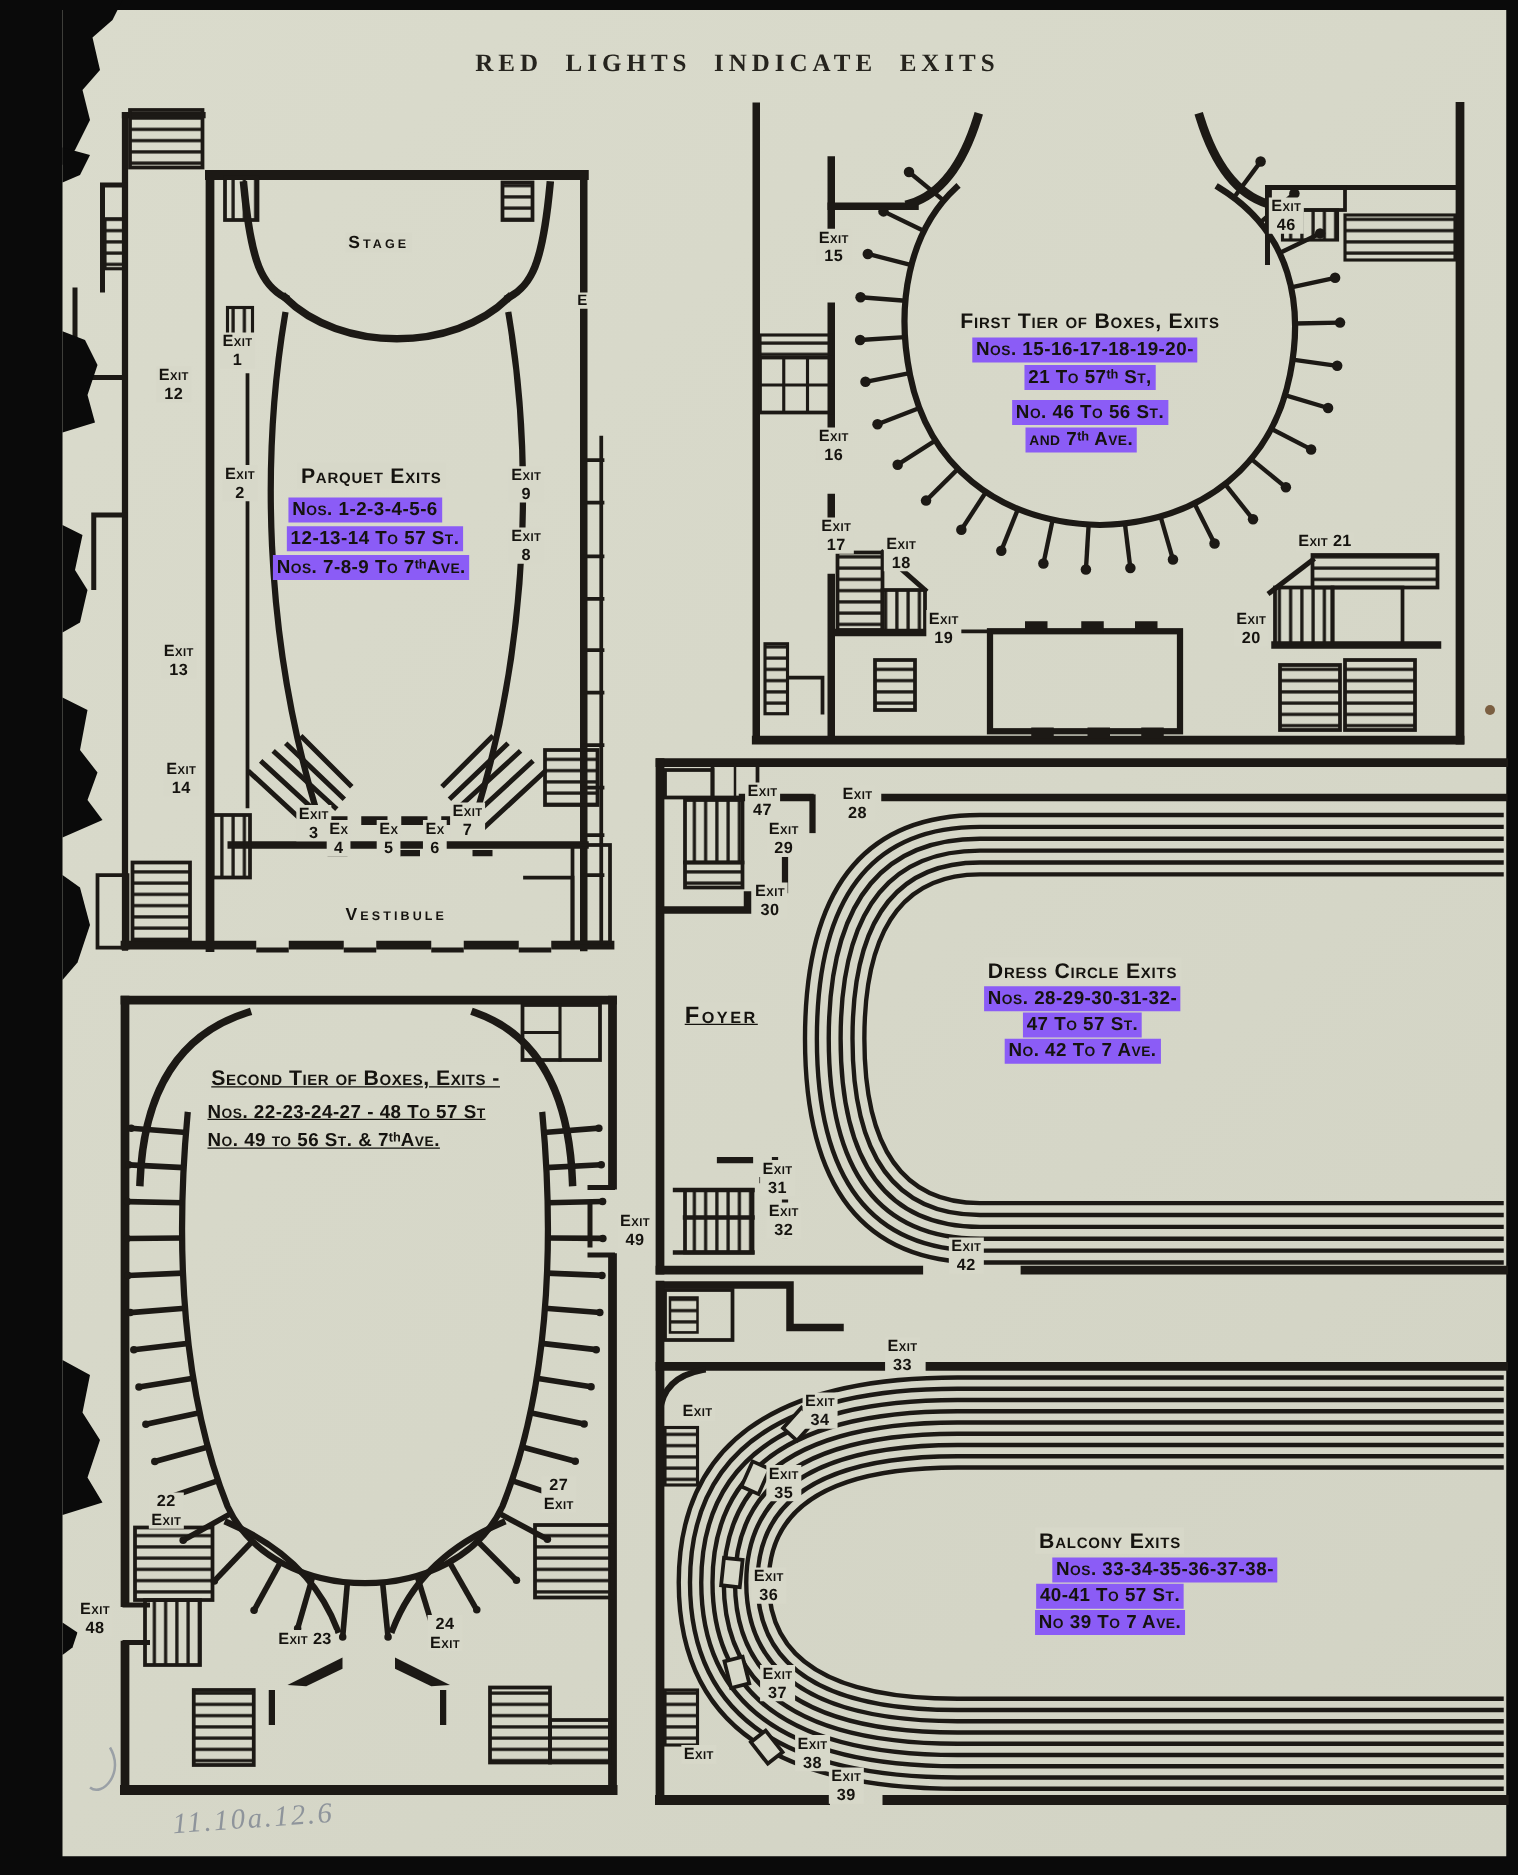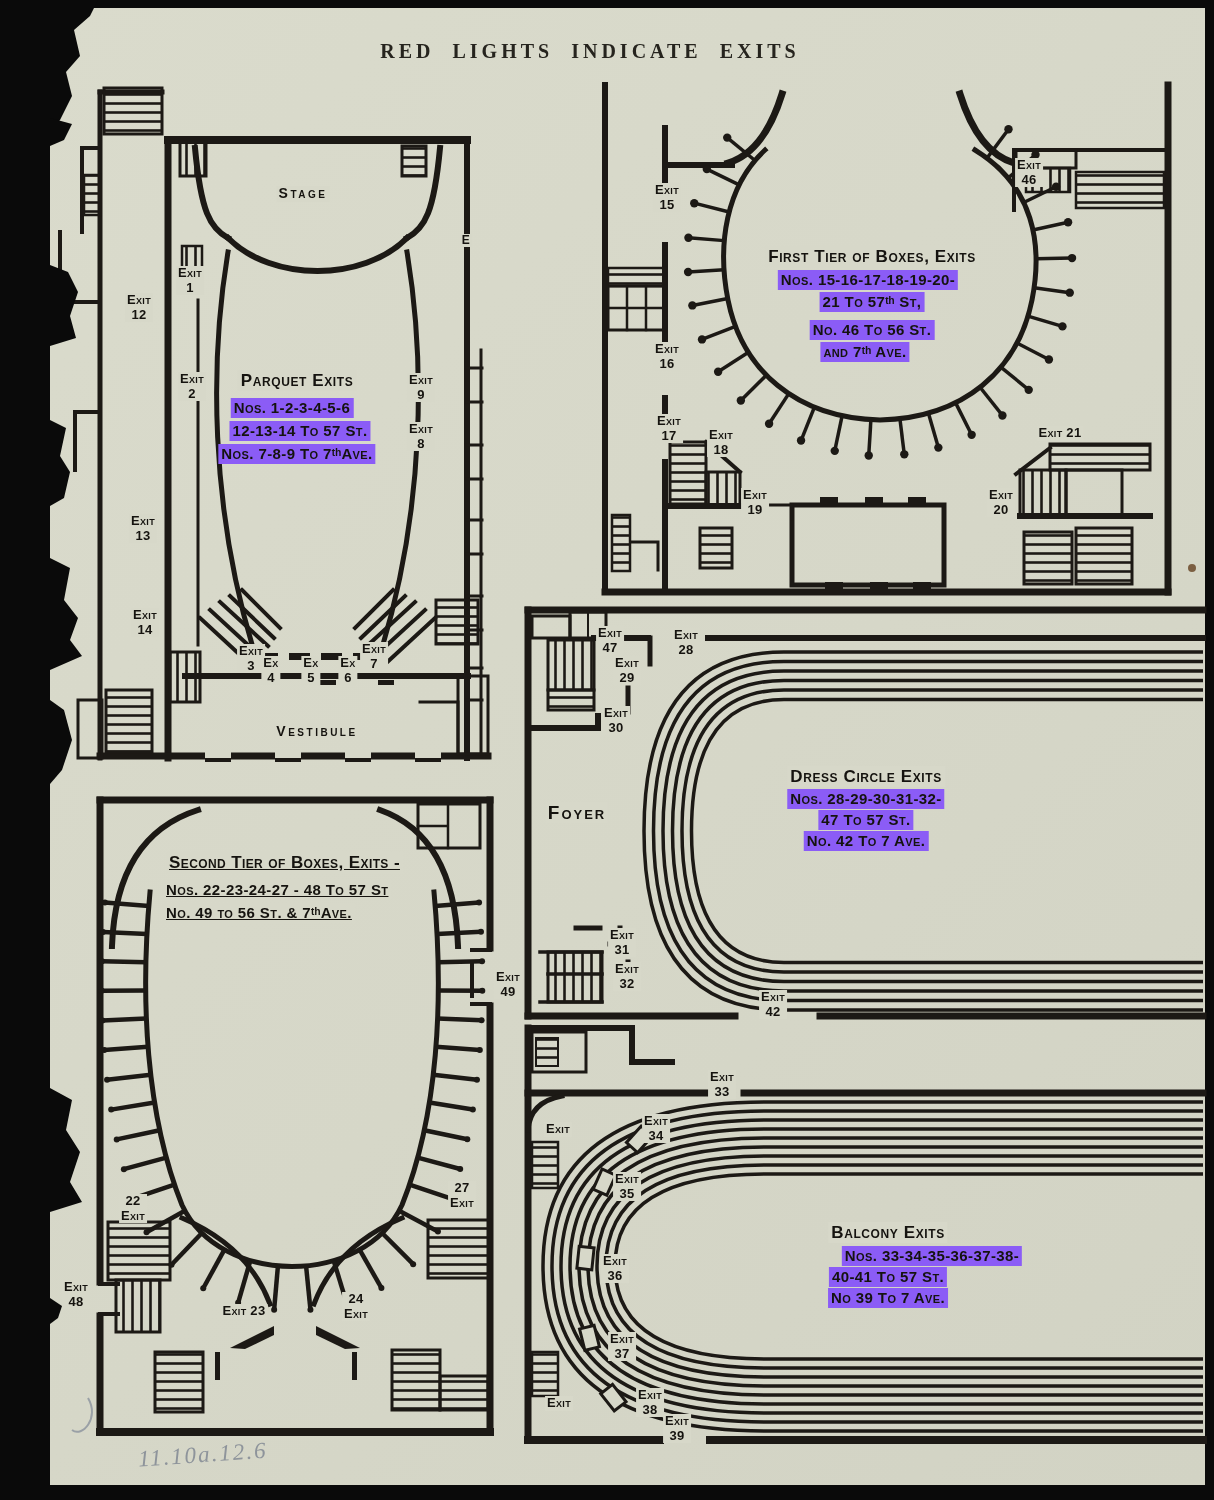--- a/index.html
+++ b/index.html
@@ -14,21 +14,21 @@
   .hd{position:absolute;transform:translateX(-50%);text-align:center;white-space:pre-line;
       font:700 17px/1.25 "Liberation Sans",sans-serif;font-variant:small-caps;
       color:#15130f;letter-spacing:.6px;background:#d7d8c9;padding:0 3px;z-index:5;}
   .tx{position:absolute;transform:translateX(-50%);text-align:center;white-space:pre-line;
       font:700 15px/1.3 "Liberation Sans",sans-serif;font-variant:small-caps;
       color:#15130f;letter-spacing:.4px;background:#8b5cf6;padding:0 3px;z-index:5;}
   .txl{position:absolute;text-align:left;white-space:pre-line;
       font:700 15px/1.3 "Liberation Sans",sans-serif;font-variant:small-caps;
       color:#15130f;letter-spacing:.4px;background:#d7d8c9;padding:0 3px;z-index:5;text-decoration:underline;}
   .room{letter-spacing:2.5px;font-size:14px;text-align:center;}
-  .foyer{letter-spacing:2px;font-size:19px;}
+  .foyer{letter-spacing:2px;font-size:19px;text-decoration:underline;}
   #title{position:absolute;left:570px;top:40px;transform:translateX(-50%);
          font-family:"Liberation Serif",serif;font-size:20px;font-weight:600;
          letter-spacing:4px;word-spacing:9px;color:#26241e;z-index:5;}
   #note{position:absolute;left:118px;top:1442px;transform:rotate(-4deg);
         font-family:"Liberation Serif",serif;font-style:italic;font-size:23px;
         letter-spacing:2px;color:#8e949b;z-index:5;}
 </style>
 </head>
 <body>
 
@@ -419,21 +419,21 @@
   <div class="xl" style="left:981px;top:488px">Exit
 20</div>
 
   <div class="txl" style="left:146px;top:852px;font-size:17px">Second Tier of Boxes, Exits -</div>
   <div class="txl" style="left:143px;top:880px">Nos. 22-23-24-27 - 48 To 57 St</div>
   <div class="txl" style="left:143px;top:903px">No. 49 to 56 St. &amp; 7ᵗʰAve.</div>
   <div class="xl" style="left:488px;top:970px">Exit
 49</div>
   <div class="xl" style="left:113px;top:1194px">22
 Exit</div>
-  <div class="xl" style="left:442px;top:1181px">27
+  <div class="xl" style="left:427px;top:1181px">27
 Exit</div>
   <div class="xl" style="left:56px;top:1280px">Exit
 48</div>
   <div class="xl" style="left:224px;top:1304px">Exit 23</div>
   <div class="xl" style="left:336px;top:1292px">24
 Exit</div>
 
   <div class="xl foyer" style="left:557px;top:802px">Foyer</div>
   <div class="hd" style="left:846px;top:766px">Dress Circle Exits</div>
   <div class="tx" style="left:846px;top:789px">Nos. 28-29-30-31-32-</div>

